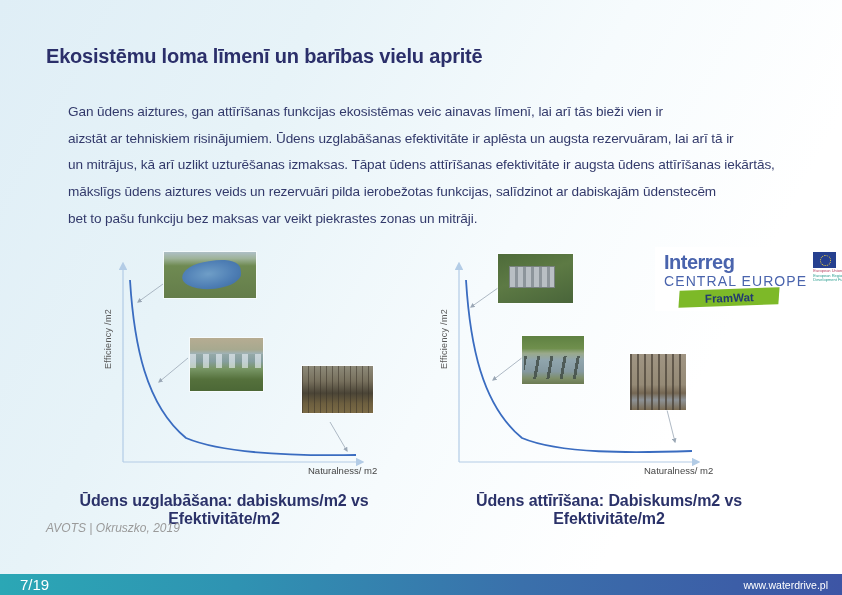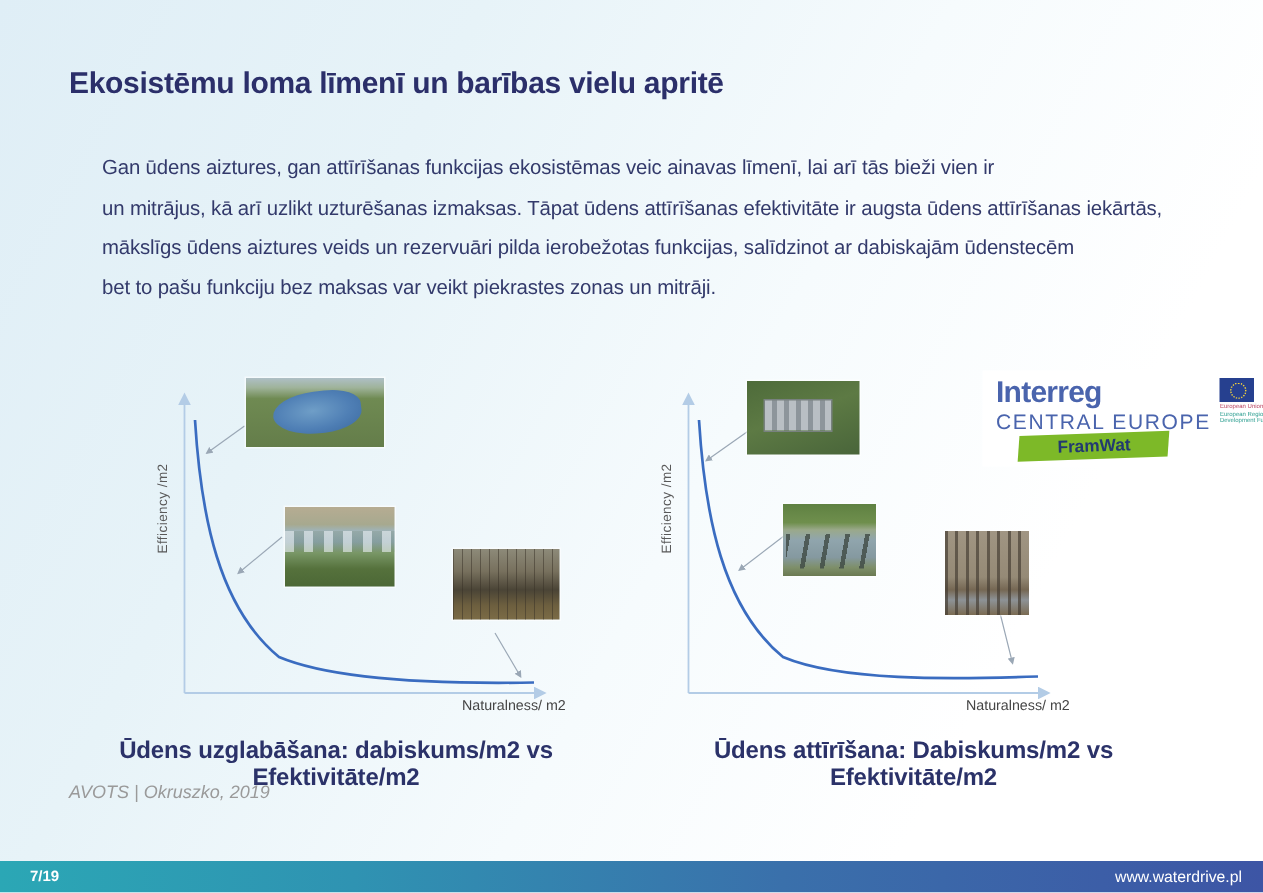--- a/index.html
+++ b/index.html
@@ -98,32 +98,33 @@
     display:flex; align-items:center; justify-content:center;
   }
   .framwat-banner span { font-size:11.5px; font-weight:bold; color:#223a70; transform:skewX(6deg); }
 
   .footer {
     position:absolute; left:0; bottom:0; width:842px; height:21px;
     background:linear-gradient(90deg,#2ba7b5 0%,#2f93b2 28%,#3a70ab 62%,#3d55a5 100%);
     display:flex; align-items:center; justify-content:space-between;
     padding:0 14px 0 20px; color:#ffffff;
   }
-  .footer .page { font-size:10px; font-weight:bold; }
+  .footer .page { font-size:15px; font-weight:normal; }
   .footer .url  { font-size:10.5px; }
 </style>
 </head>
 <body>
 
 <div class="slide">
 
   <h1 class="title">Ekosistēmu loma līmenī un barības vielu apritē</h1>
 
   <div class="body-text">
     <div class="line">Gan ūdens aiztures, gan attīrīšanas funkcijas ekosistēmas veic ainavas līmenī, lai arī tās bieži vien ir</div>
+    <div class="line">aizstāt ar tehniskiem risinājumiem. Ūdens uzglabāšanas efektivitāte ir aplēsta un augsta rezervuāram, lai arī tā ir</div>
     <div class="line">un mitrājus, kā arī uzlikt uzturēšanas izmaksas. Tāpat ūdens attīrīšanas efektivitāte ir augsta ūdens attīrīšanas iekārtās,</div>
     <div class="line">mākslīgs ūdens aiztures veids un rezervuāri pilda ierobežotas funkcijas, salīdzinot ar dabiskajām ūdenstecēm</div>
     <div class="line">bet to pašu funkciju bez maksas var veikt piekrastes zonas un mitrāji.</div>
   </div>
 
   <div class="chart chart-left">
     <svg width="300" height="228" viewBox="0 0 300 228">
       <defs>
         <marker id="arrAxL" markerWidth="7" markerHeight="7" refX="5" refY="3.5" orient="auto">
           <path d="M0,0 L7,3.5 L0,7 z" fill="#b3cce6"></path>

